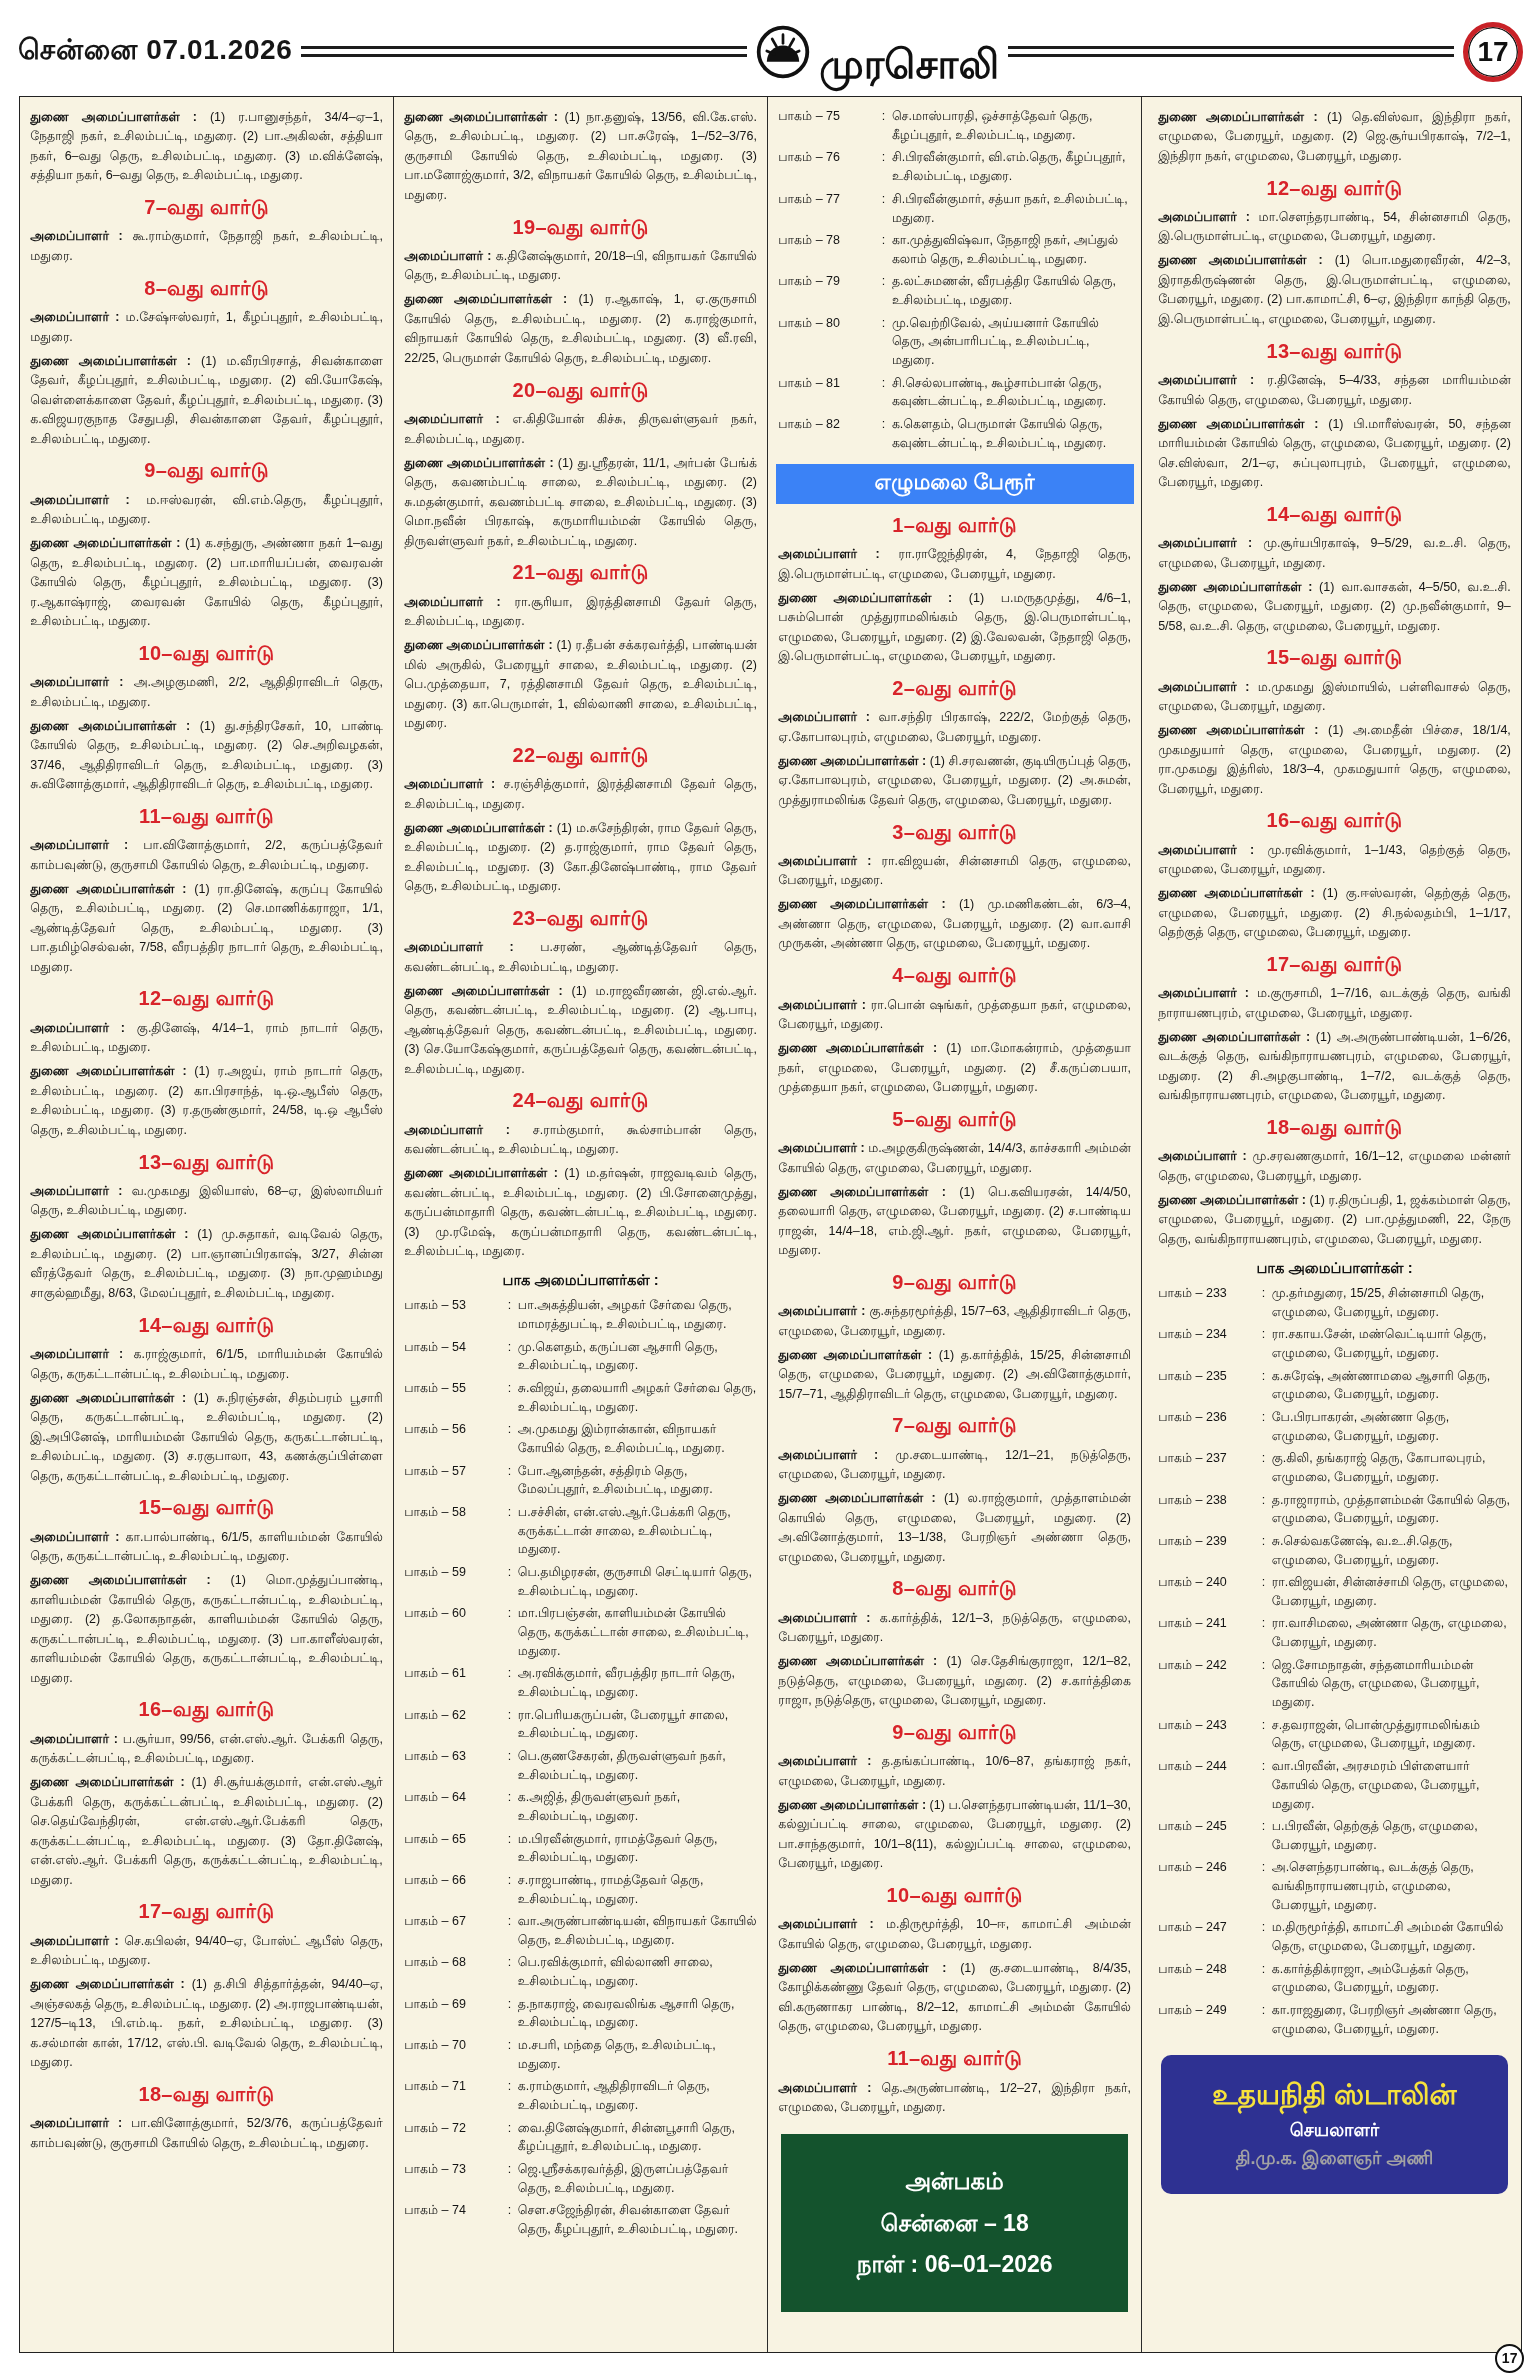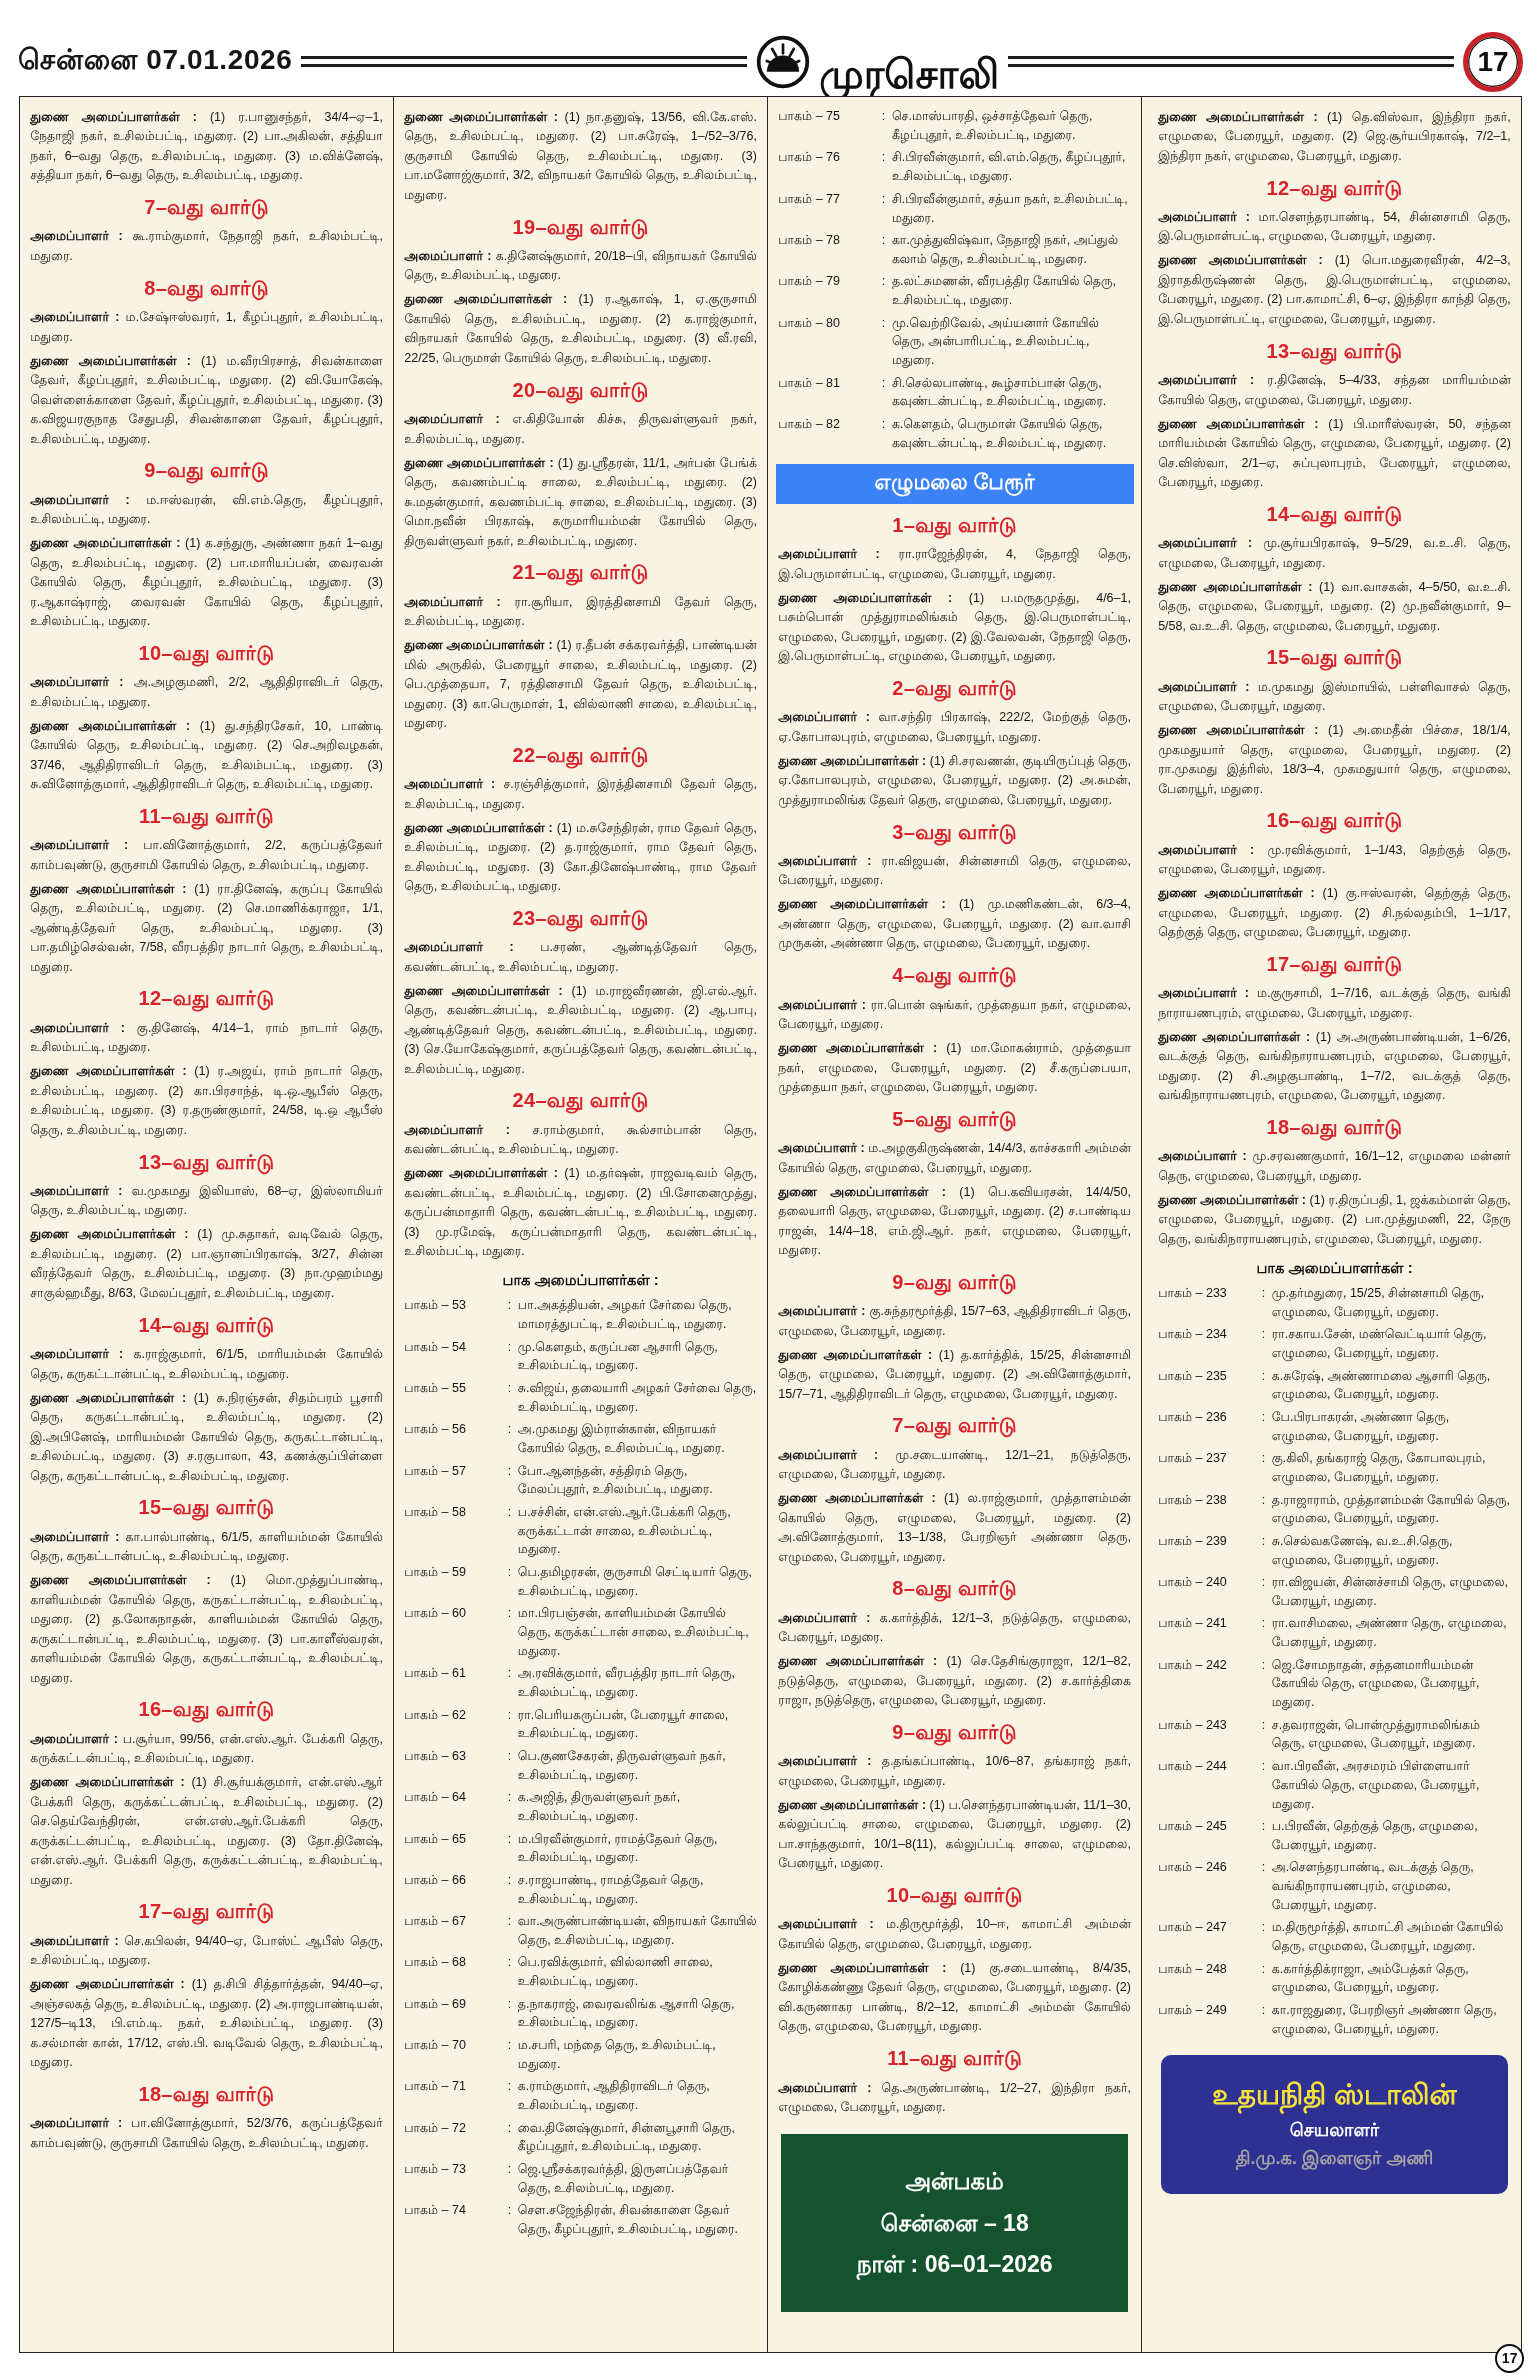--- a/index.html
+++ b/index.html
@@ -2,21 +2,21 @@
 <html style="font-size:10.2px"><head>
 <meta charset="utf-8">
 <style>
   html,body{margin:0;padding:0;}
   body{
     width:1541px;height:2377px;position:relative;background:#ffffff;
     font-family:"Liberation Sans", sans-serif;color:#111;
   }
   
   .masthead{
-    position:absolute;top:14px;left:0;right:0;height:95px;
+    position:absolute;top:4px;left:0;right:0;height:95px;
     display:flex;align-items:center;padding:0 18px;box-sizing:border-box;gap:9px;
   }
   .mast-date{font-size:28px;font-weight:bold;color:#161616;white-space:nowrap;letter-spacing:0.6px;}
   .mast-rule{flex:1;height:10.2px;border-top:3.2px solid #1c1c1c;border-bottom:3.2px solid #1c1c1c;box-sizing:border-box;}
   .mast-logo{width:54px;height:54px;flex:0 0 auto;}
   .mast-title{font-size:40px;font-weight:bold;color:#101010;white-space:nowrap;margin-top:32px;}
   .page-badge{
     width:50px;height:50px;border-radius:50%;border:5.7px solid #c82127;background:#fff;
     display:flex;align-items:center;justify-content:center;
     font-size:28px;font-weight:bold;color:#111;flex:0 0 auto;box-shadow:0 0 0 1.3px #111 inset;

